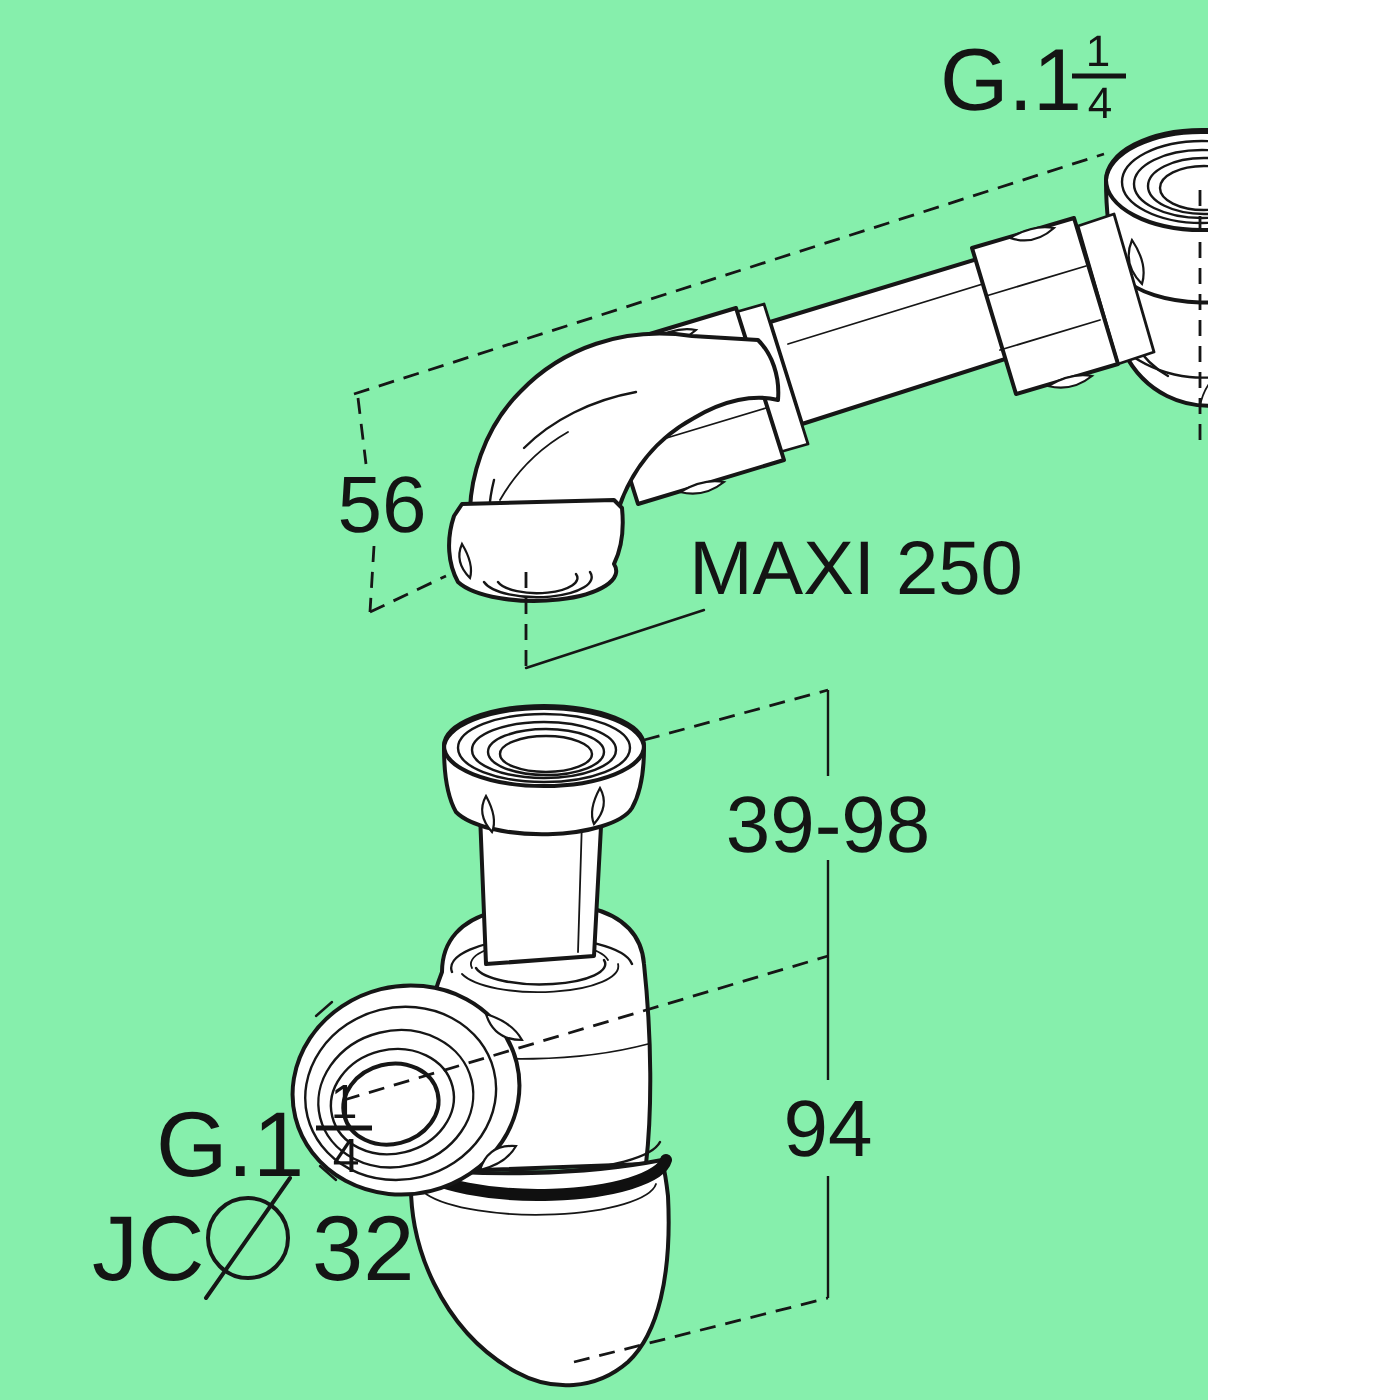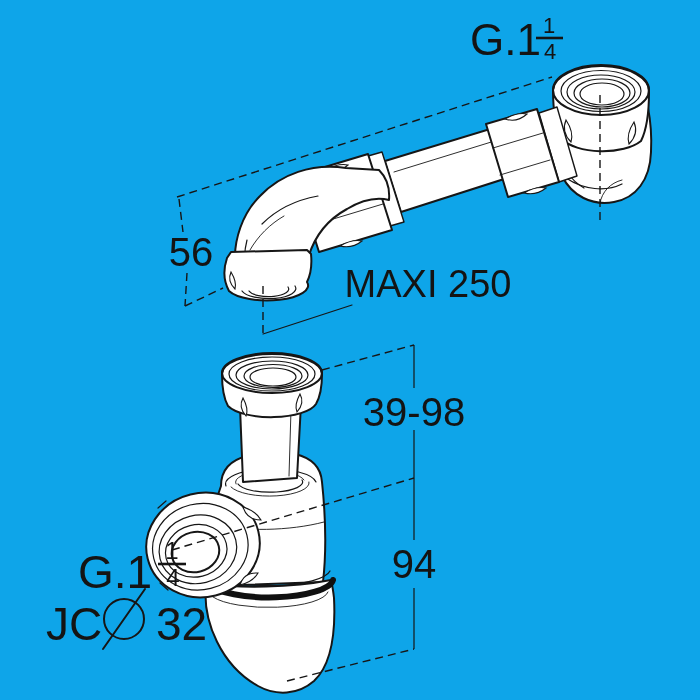--- a/index.html
+++ b/index.html
@@ -1,16 +1,16 @@
 <!DOCTYPE html>
 <html><head>
 <meta charset="utf-8">
 <style>
   html,body{margin:0;padding:0;background:#ffffff;}
-  .page{width:700px;height:700px;background:#0ea5e9;position:relative;overflow:hidden;}
+  .page{width:604px;height:700px;background:#86efac;position:relative;overflow:hidden;}
   svg{display:block;}
   
   .f2{fill:#ffffff;stroke:#161616;stroke-width:2;stroke-linejoin:round;}
   .f1{fill:#ffffff;stroke:#161616;stroke-width:1.4;stroke-linejoin:round;}
   .l2{fill:none;stroke:#161616;stroke-width:2;stroke-linecap:round;}
   .l1{fill:none;stroke:#161616;stroke-width:1.2;stroke-linecap:round;}
   .l08{fill:none;stroke:#161616;stroke-width:0.9;stroke-linecap:round;}
   .dash{fill:none;stroke:#161616;stroke-width:1.4;stroke-dasharray:8 5;stroke-linecap:butt;}
   .dim{fill:none;stroke:#161616;stroke-width:1.2;}
   .seal{fill:none;stroke:#101010;stroke-width:6;stroke-linecap:round;}

